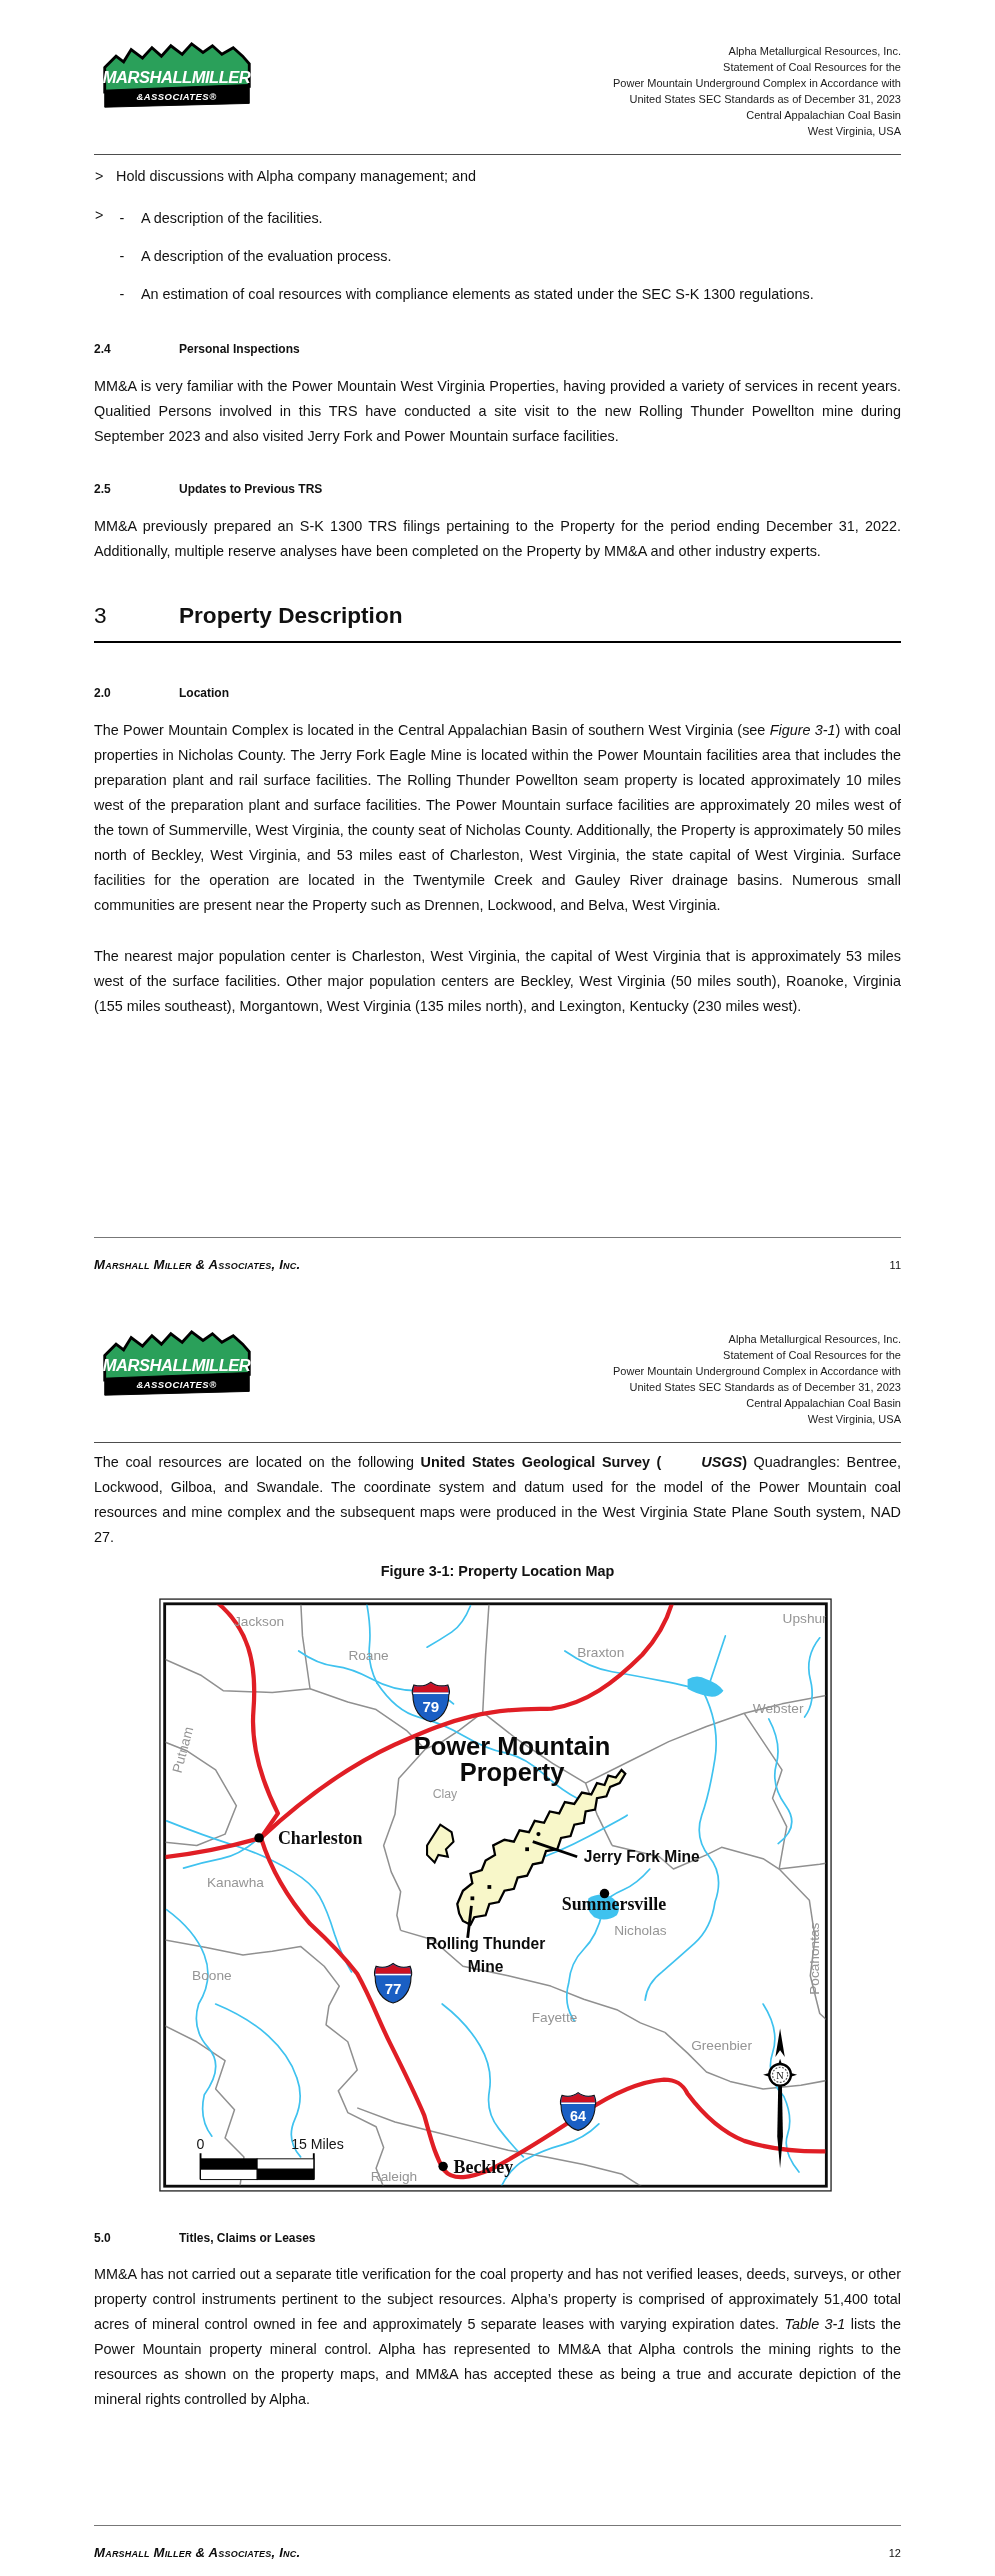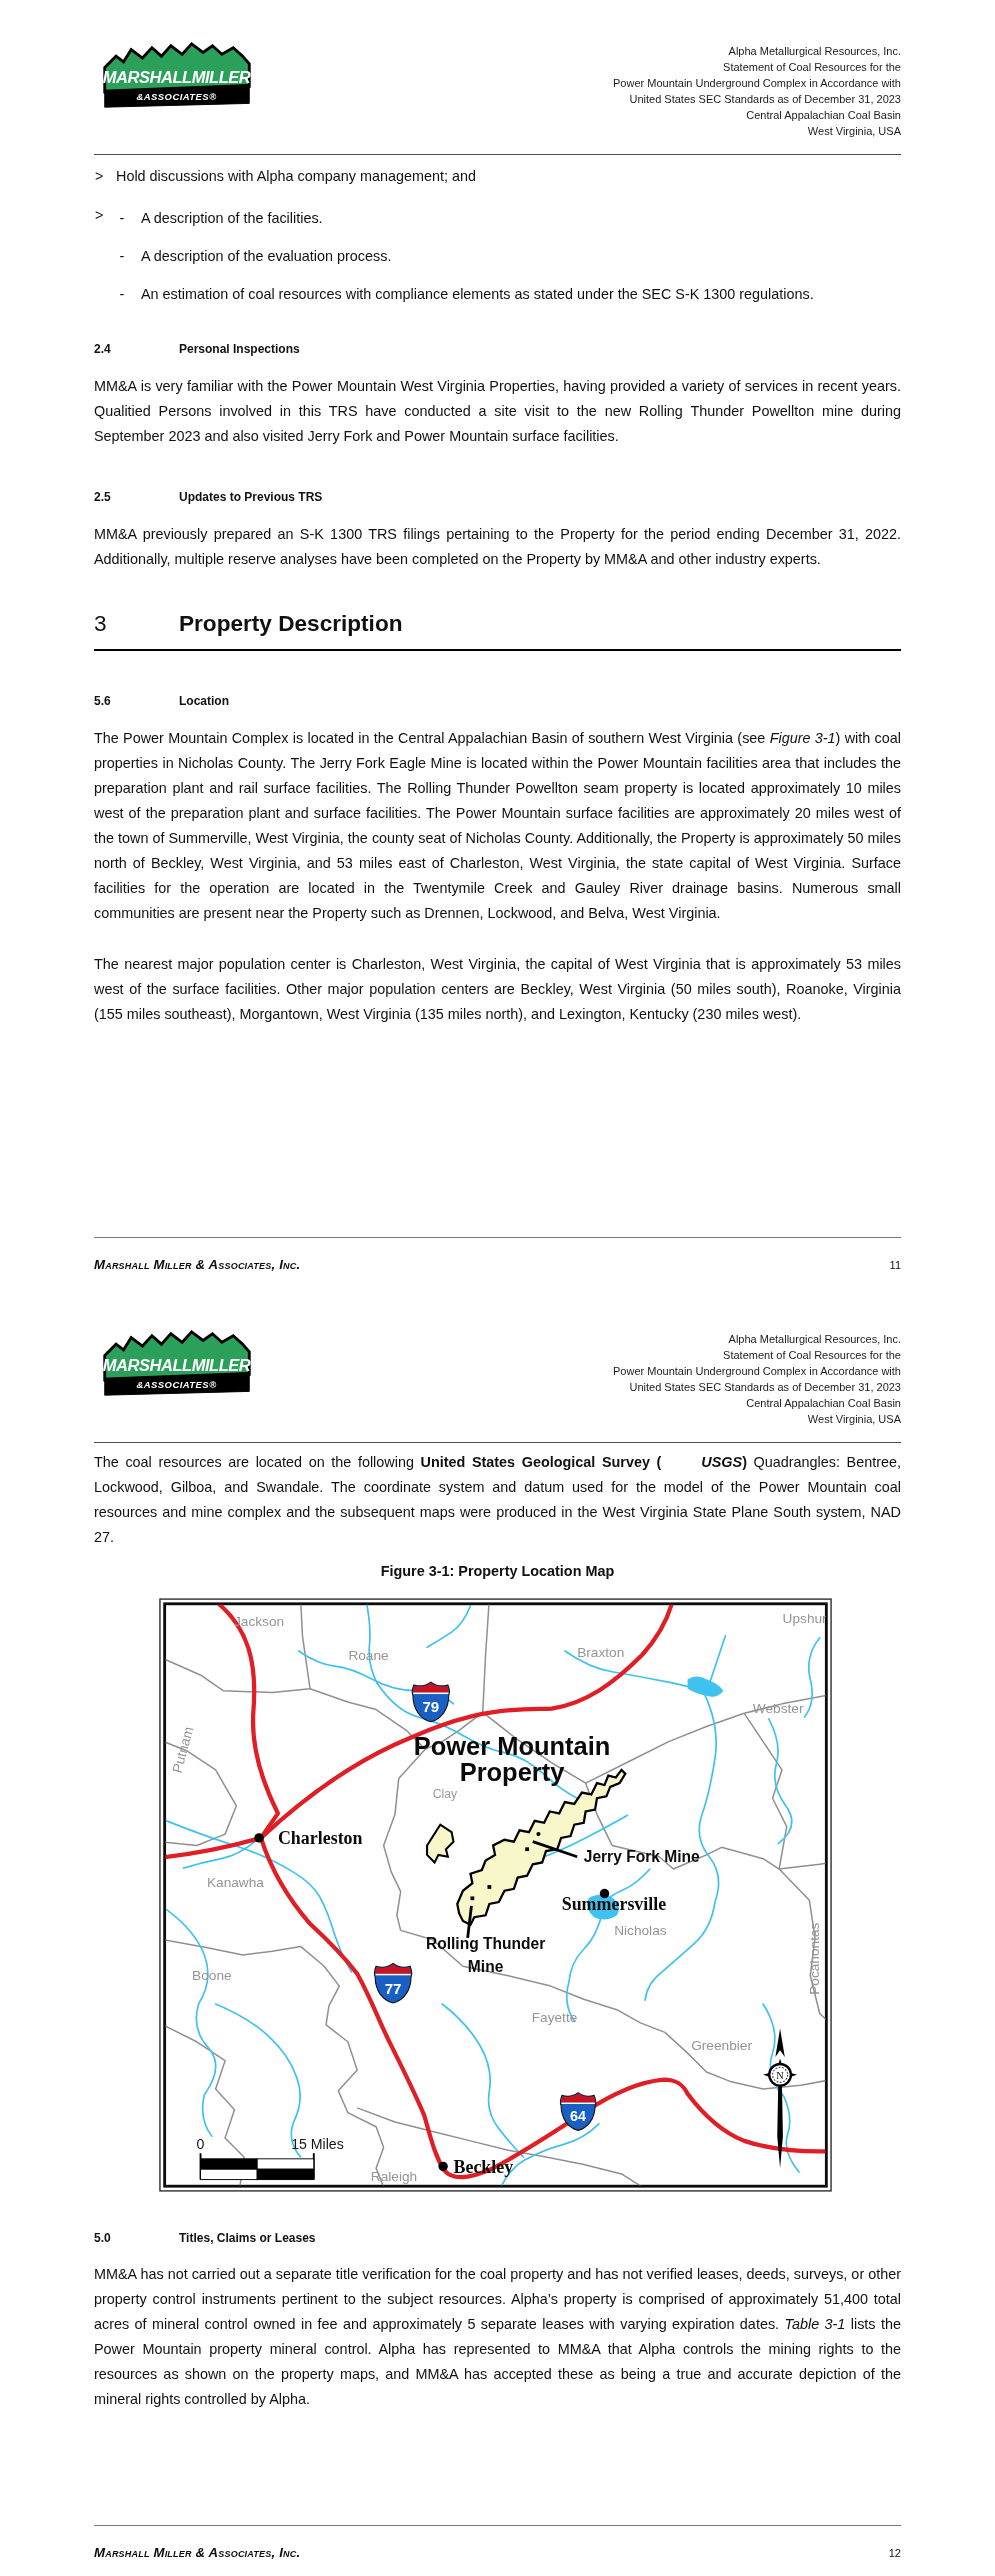--- a/index.html
+++ b/index.html
@@ -110,33 +110,33 @@
           <span>An estimation of coal resources with compliance elements as stated under the SEC S-K 1300 regulations.</span>
         </li>
       </ul>
 
       <div class="h2">
         <span class="num">2.4</span>
         <span>Personal Inspections</span>
       </div>
       <p class="body-p">MM&amp;A is very familiar with the Power Mountain West Virginia Properties, having provided a variety of services in recent years.  Qualitied Persons involved in this TRS have conducted a site visit to the new Rolling Thunder Powellton mine during September 2023 and also visited Jerry Fork and Power Mountain surface facilities.</p>
 
-      <div class="h2" style="margin-top:36px;">
+      <div class="h2" style="margin-top:28px;">
         <span class="num">2.5</span>
         <span>Updates to Previous TRS</span>
       </div>
       <p class="body-p">MM&amp;A previously prepared an S-K 1300 TRS filings pertaining to the Property for the period ending December 31, 2022.  Additionally, multiple reserve analyses have been completed on the Property by MM&amp;A and other industry experts.</p>
 
       <div class="h3big">
         <span class="num">3</span>
         <span class="ttl">Property Description</span>
       </div>
 
       <div class="h2" style="margin-top:38px;">
-        <span class="num">5.6</span>
+        <span class="num">2.0</span>
         <span>Location</span>
       </div>
       <p class="body-p"><span>The Power Mountain Complex is located in the Central Appalachian Basin of southern West Virginia (see </span><span class="it">Figure 3-1</span><span>) with coal properties in Nicholas County.  The Jerry Fork Eagle Mine is located within the Power Mountain facilities area that includes the preparation plant and rail surface facilities.  The Rolling Thunder Powellton seam property is located approximately 10 miles west of the preparation plant and surface facilities.  The Power Mountain surface facilities are approximately 20 miles west of the town of Summerville, West Virginia, the county seat of Nicholas County.  Additionally, the Property is approximately 50 miles north of Beckley, West Virginia, and 53 miles east of Charleston, West Virginia, the state capital of West Virginia.  Surface facilities for the operation are located in the Twentymile Creek and Gauley River drainage basins.  Numerous small communities are present near the Property such as Drennen, Lockwood, and Belva, West Virginia.</span></p>
       <p class="body-p">The nearest major population center is Charleston, West Virginia, the capital of West Virginia that is approximately 53 miles west of the surface facilities.  Other major population centers are Beckley, West Virginia (50 miles south), Roanoke, Virginia (155 miles southeast), Morgantown, West Virginia (135 miles north), and Lexington, Kentucky (230 miles west).</p>
     </div>
 
     <div class="footrule"></div>
     <div class="foot">
       <span class="co">Marshall Miller &amp; Associates, Inc.</span>
       <span class="pg">11</span>

